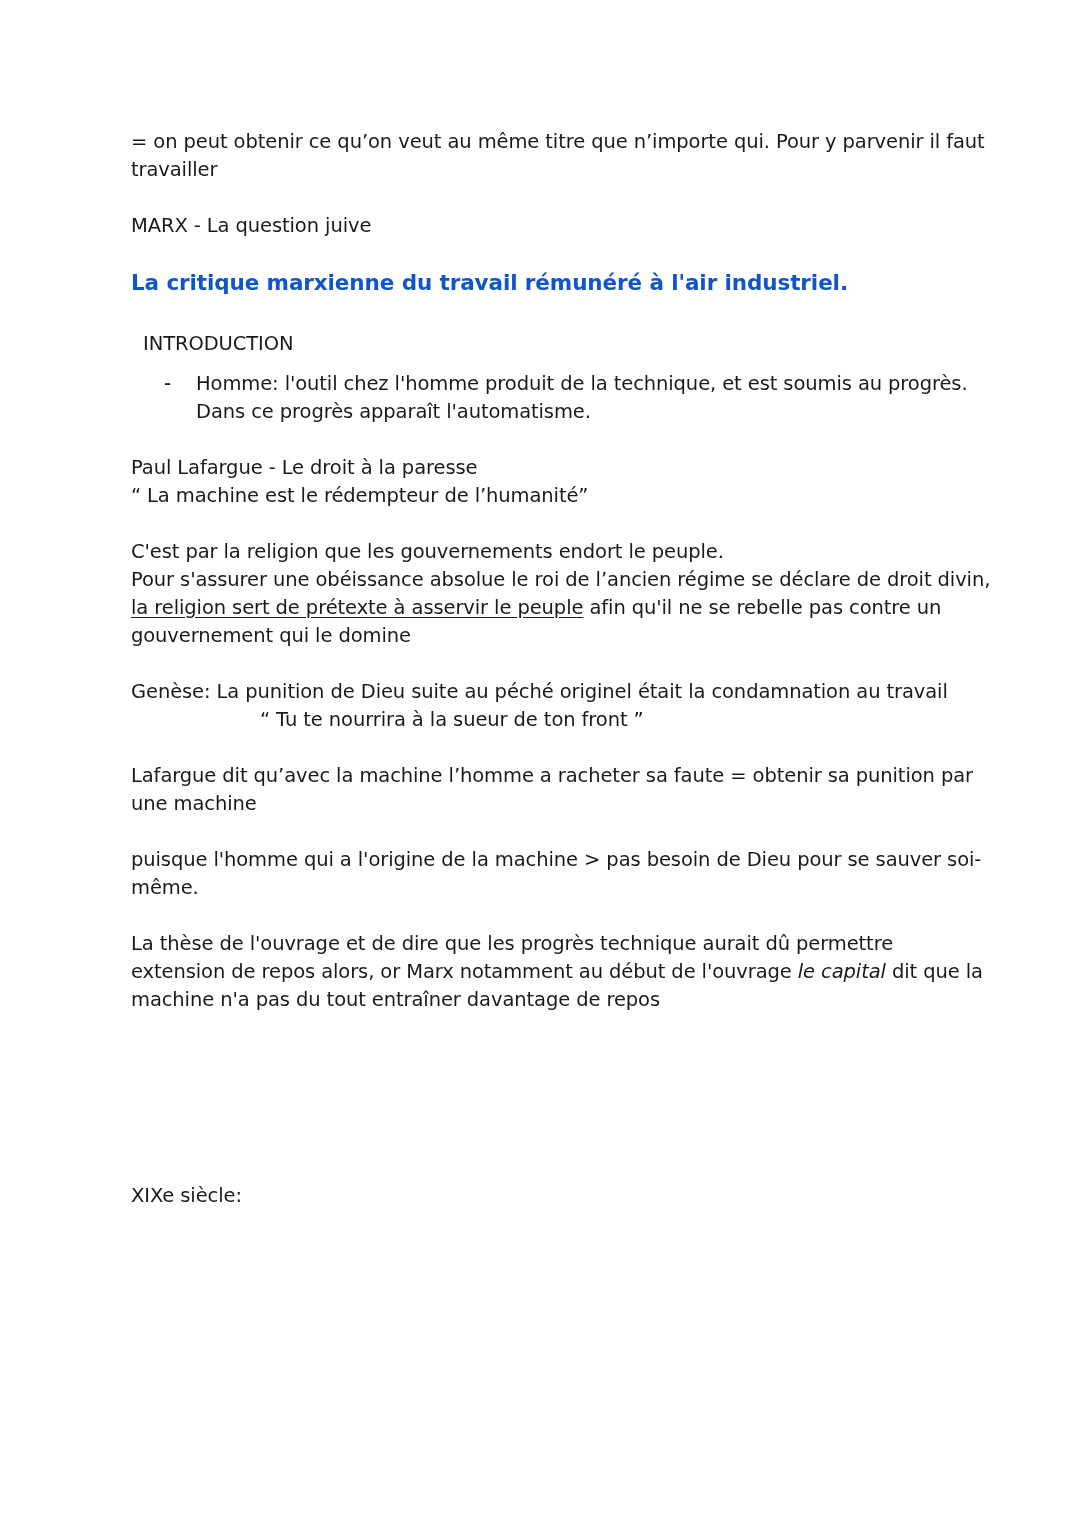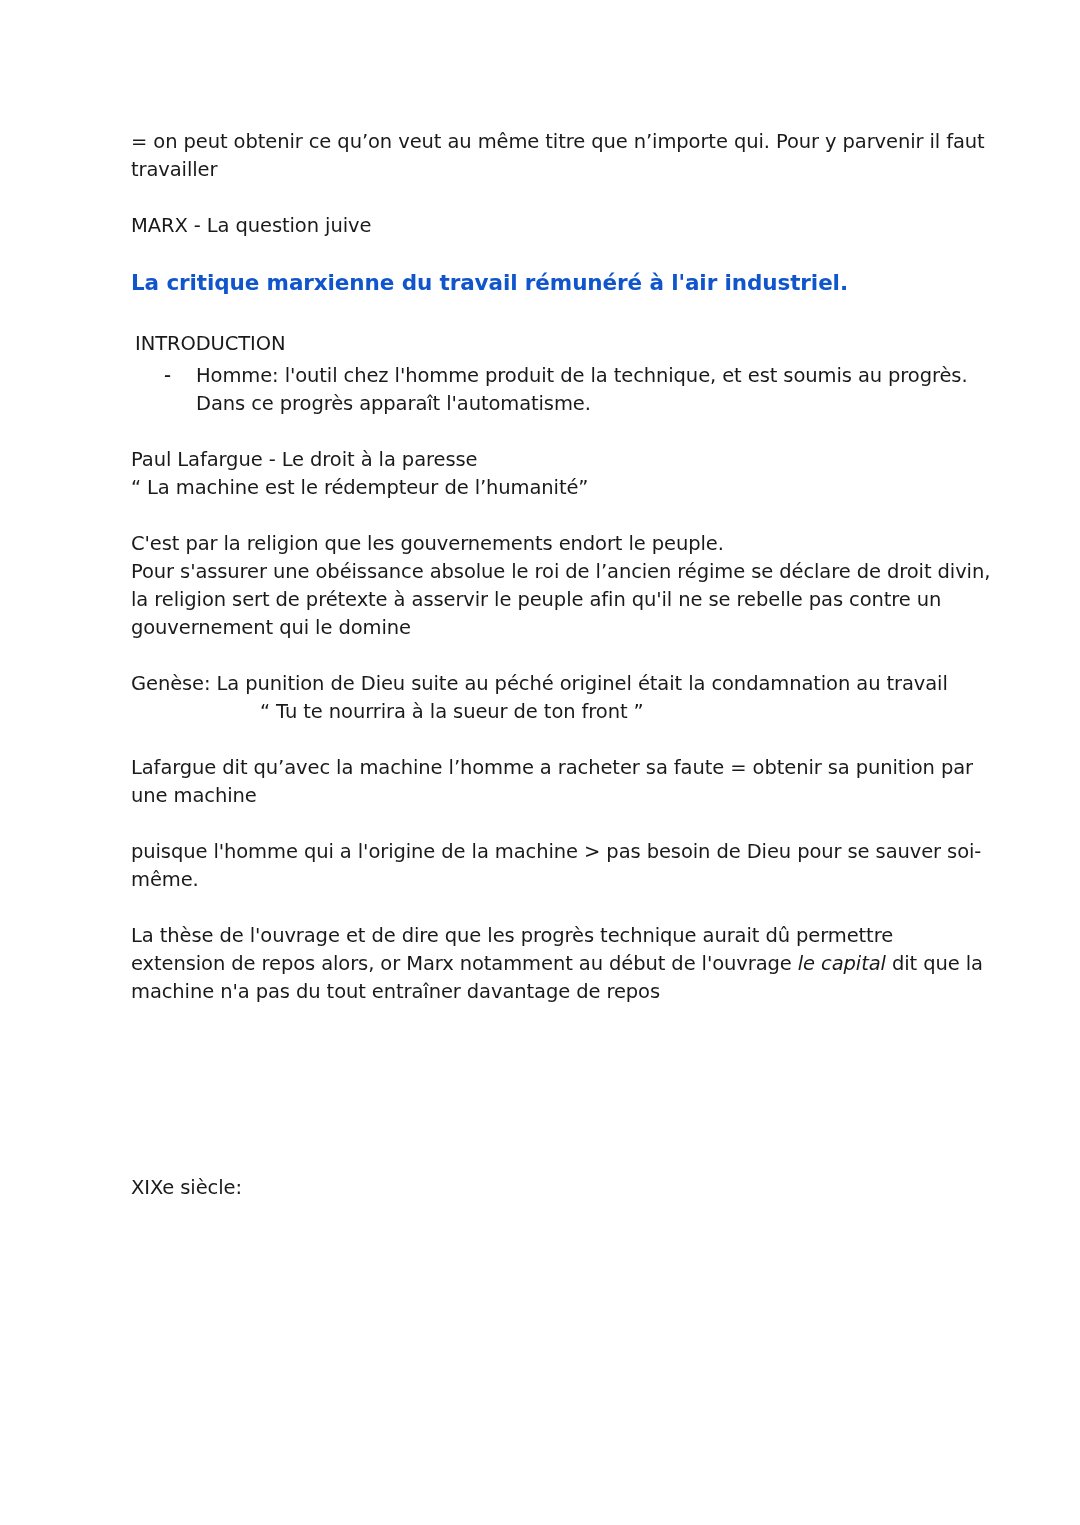--- a/index.html
+++ b/index.html
@@ -18,21 +18,21 @@
     .page {
       position: absolute;
       left: 131px;
       top: 128px;
       width: 860px;
       font-size: 19.5px;
       line-height: 28px;
       letter-spacing: -0.1px;
     }
     .para { margin: 0 0 28px 0; }
-    .para.tight { margin: 4px; }
+    .para.tight { margin: 12px; }
     .heading {
       color: #1155cc;
       font-weight: bold;
       font-size: 21.5px;
       line-height: 30px;
       margin: 2px 0 32px 0;
     }
     ul.dash {
       list-style: none;
       margin: 0 0 28px 0;
@@ -41,21 +41,21 @@
     ul.dash li {
       position: relative;
       padding-left: 65px;
     }
     ul.dash li .bullet {
       position: absolute;
       left: 33px;
       top: 0;
     }
     .quote-indent { padding-left: 129px; }
-    .underlined { text-underline-offset: 3px; margin-top: 34px; }
+    .underlined { text-decoration: underline; text-underline-offset: 3px; margin-top: 34px; }
     .italic { font-style: italic; }
     .spacer-big { height: 140px; }
   </style>
 </head>
 <body>
 
 <div class="page">
 
   <p class="para">= on peut obtenir ce qu’on veut au même titre que n’importe qui. Pour y parvenir il faut travailler</p>
 

